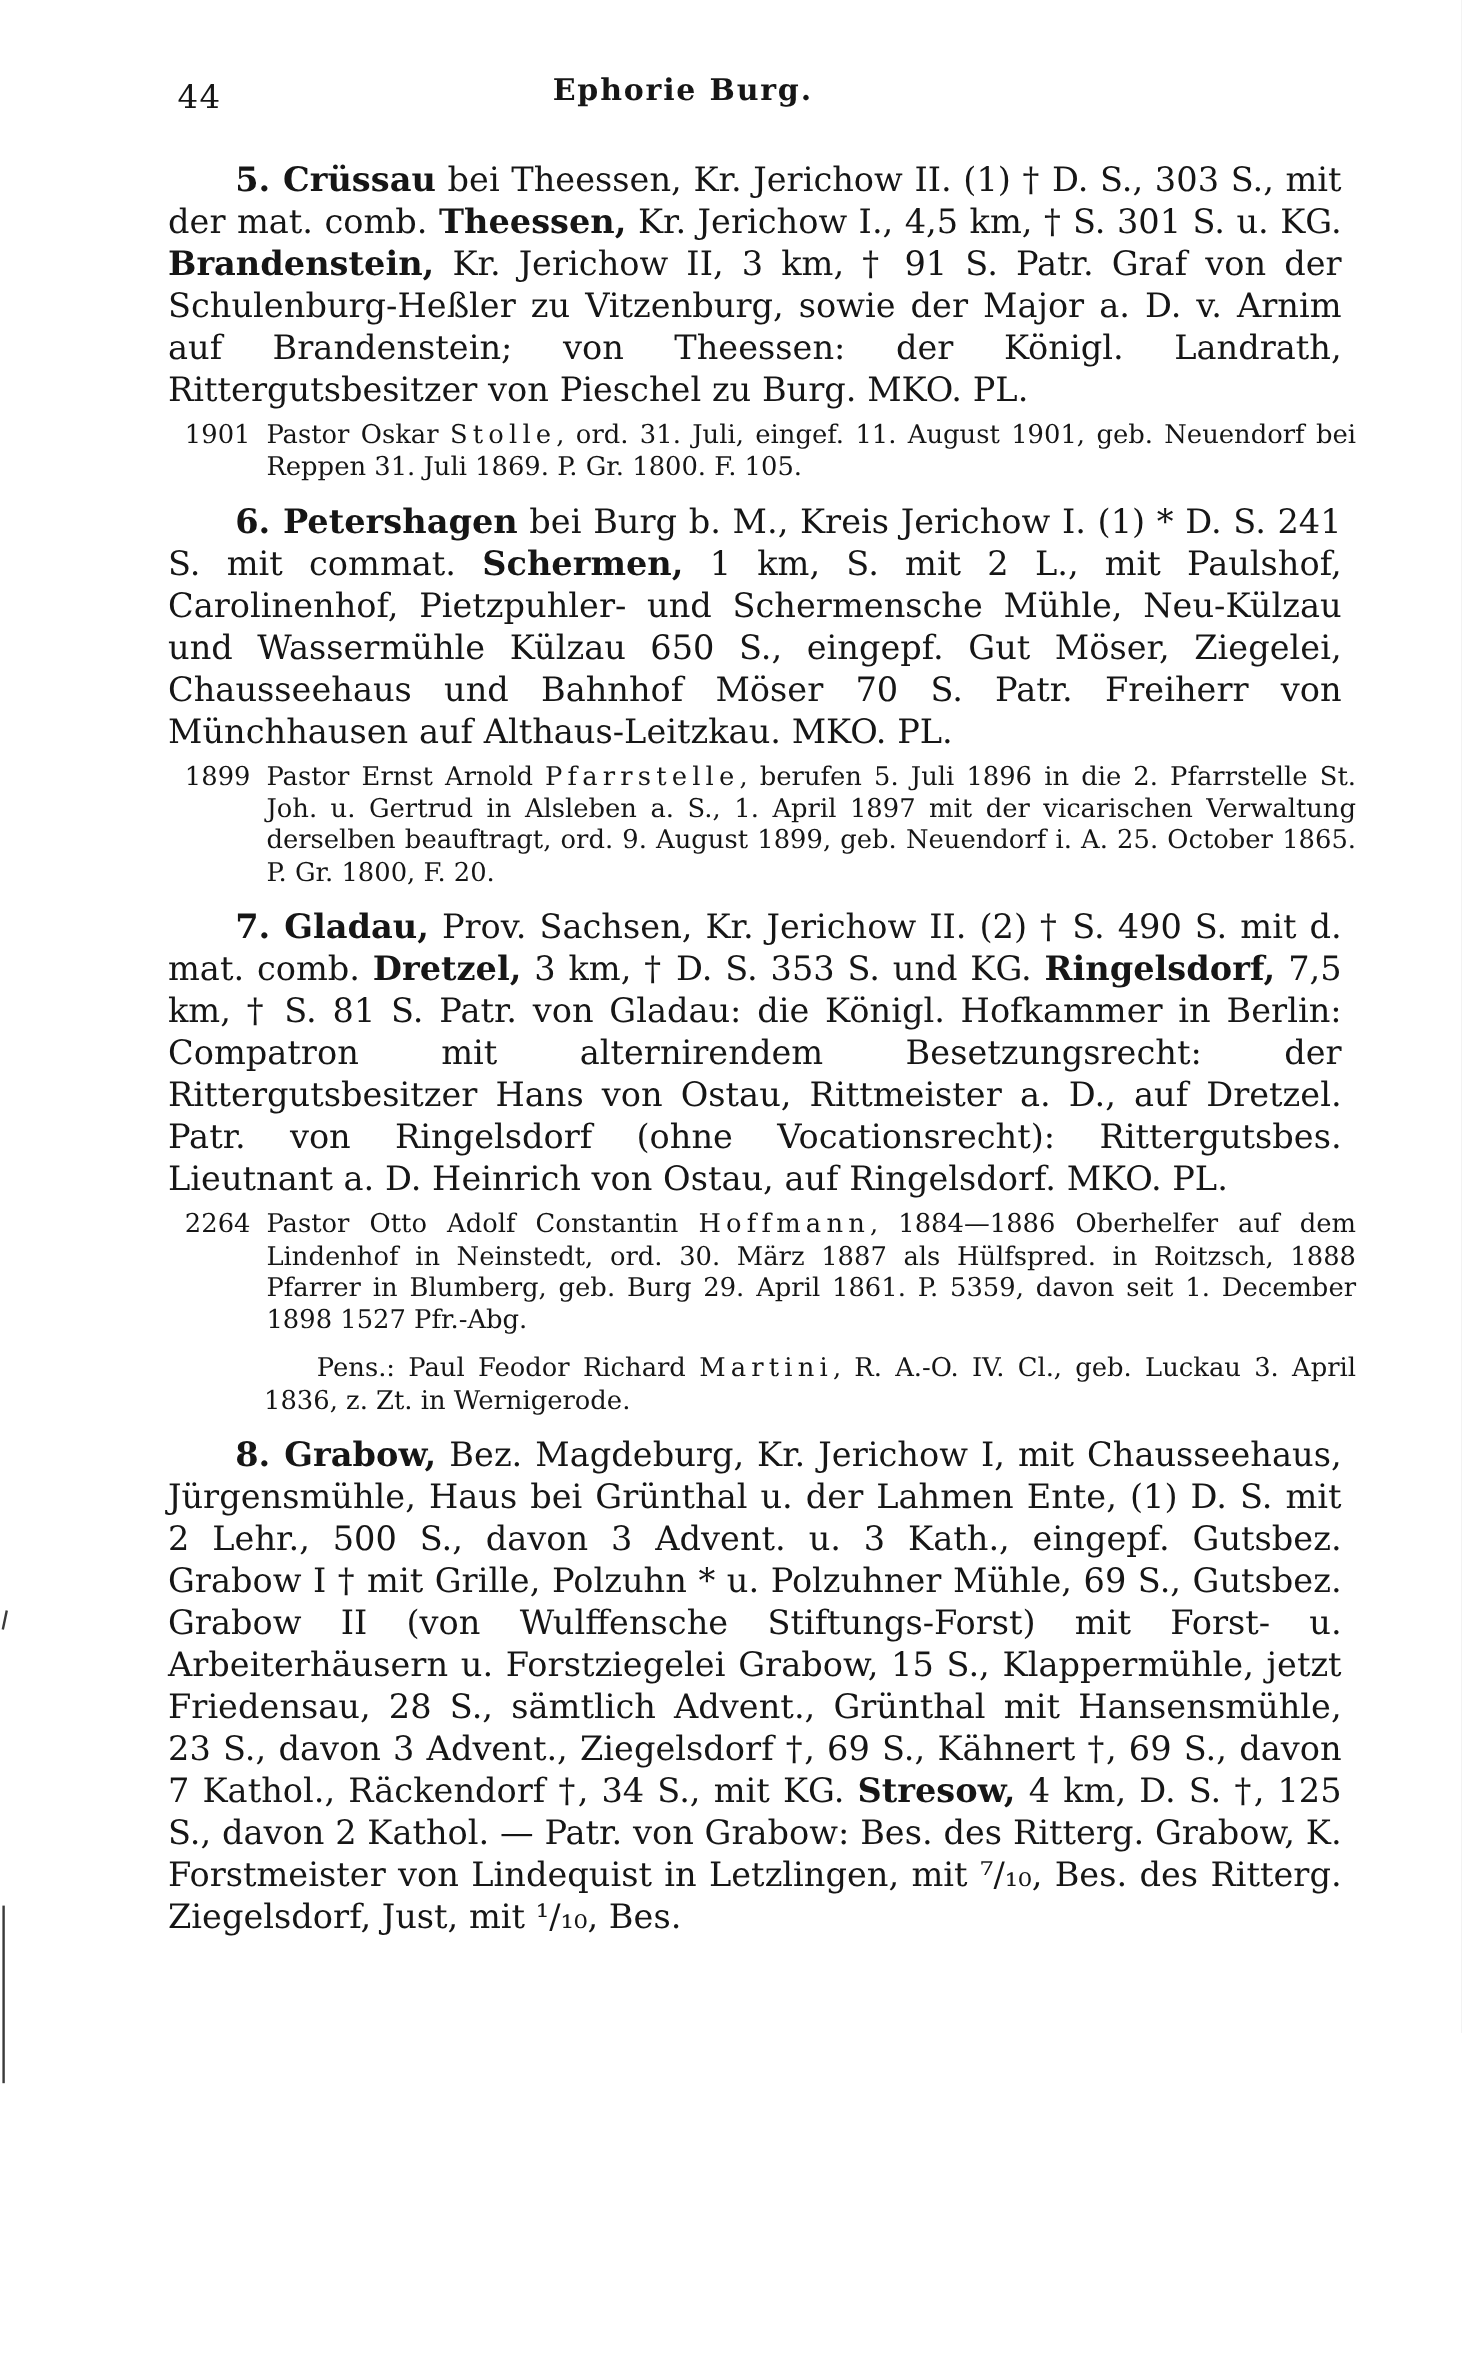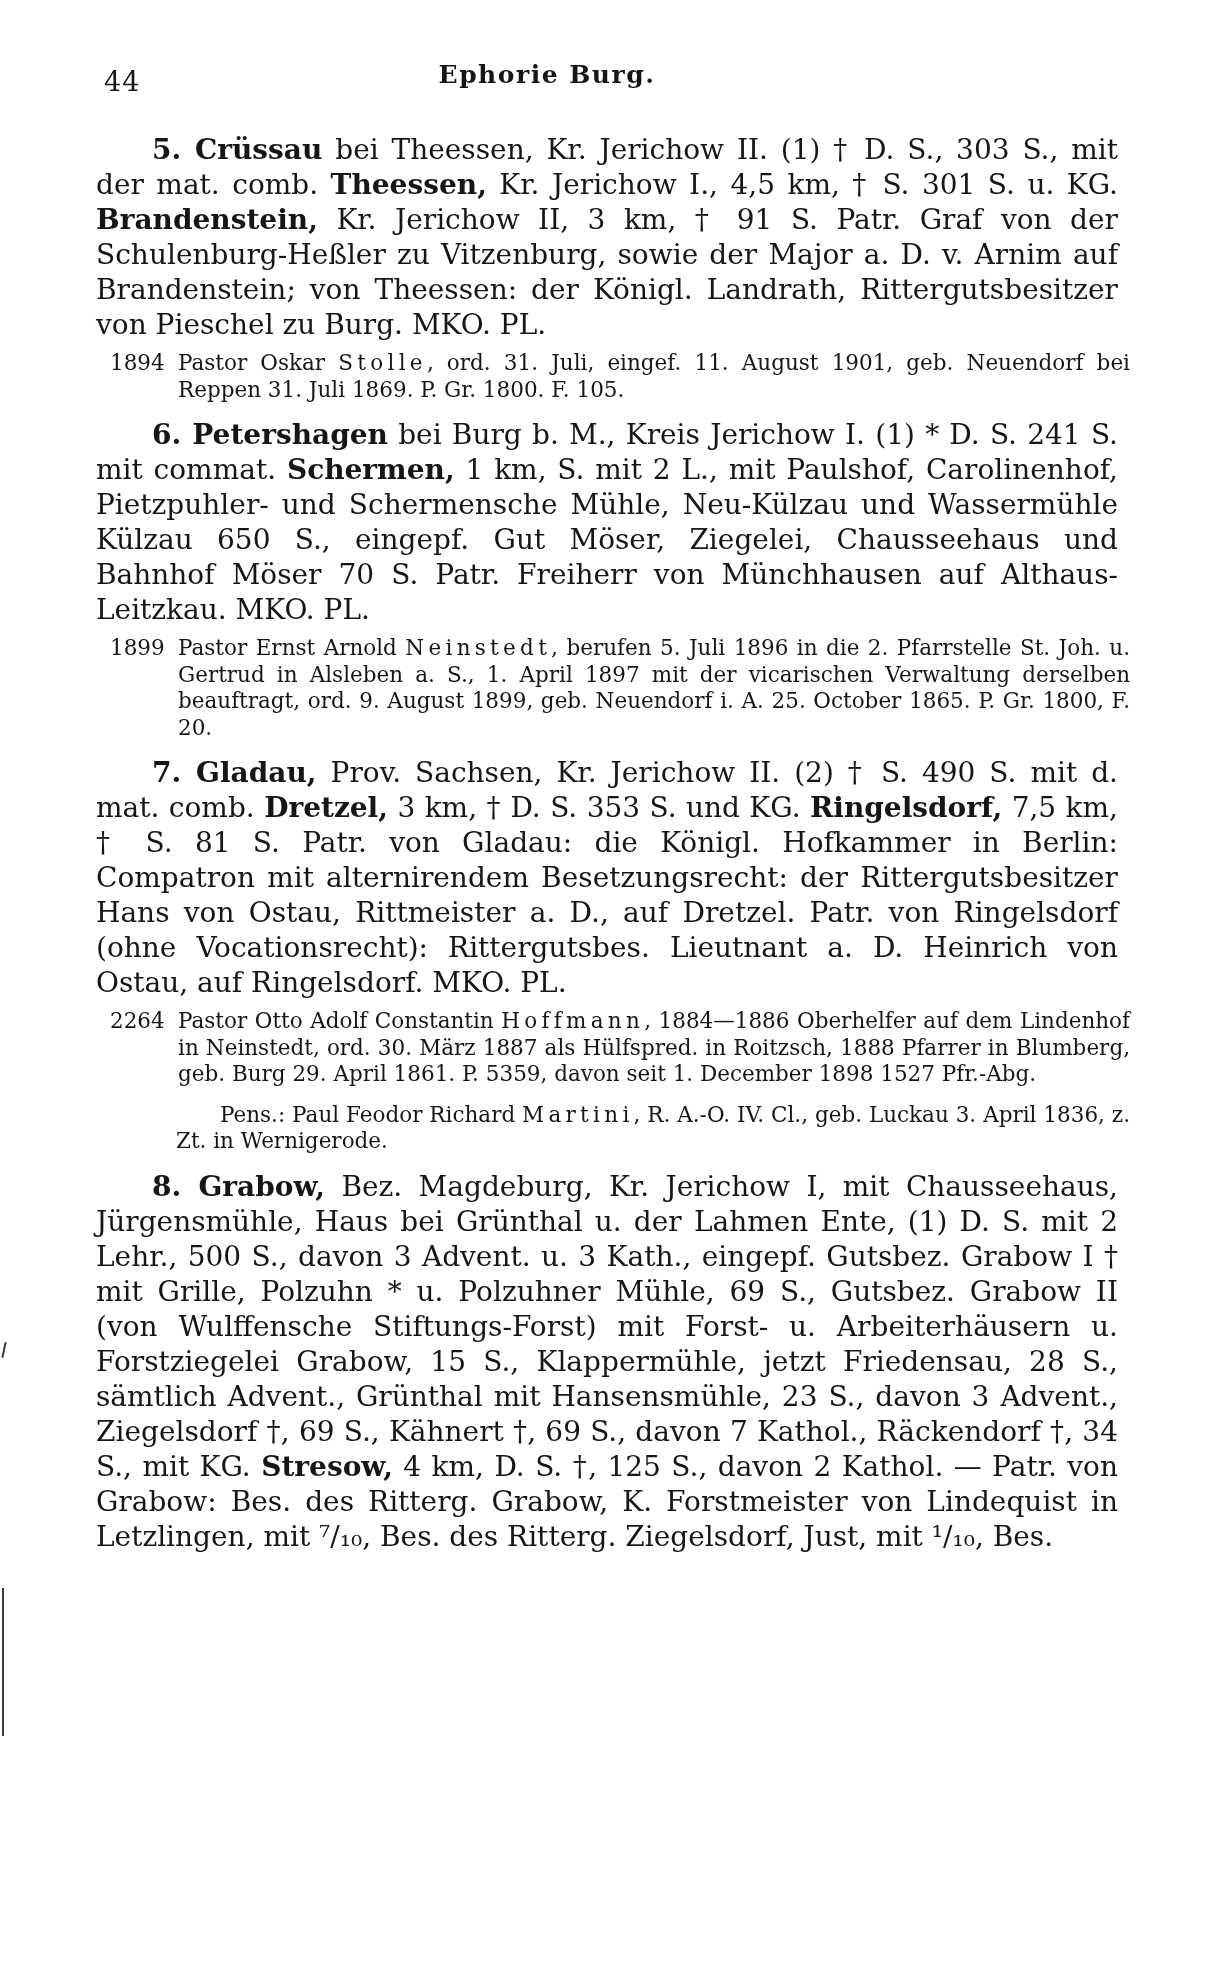--- a/index.html
+++ b/index.html
@@ -4,20 +4,21 @@
 <style>
   html,body{margin:0;padding:0;background:#e8e8e8;}
   .page{
     position:relative;
     width:1218px;height:1980px;
     background:#ffffff;
     color:#161616;
     font-family:"DejaVu Serif", serif;
     overflow:hidden;
     box-sizing:border-box;
+    padding-left:44px;
   }
   .content{
     position:relative;
     padding:56px 88px 0 96px;
   }
   .header{
     position:relative;
     height:48px;
     margin-bottom:28px;
   }
@@ -64,28 +65,28 @@
 
   <div class="content">
 
     <div class="header">
       <span class="pagenum">44</span>
       <span class="title">Ephorie Burg.</span>
     </div>
 
     <p class="entry"><span class="b">5. Crüssau</span><span> bei Theessen, Kr. Jerichow II. (1) † D. S., 303 S., mit der mat. comb. </span><span class="b">Theessen,</span><span> Kr. Jerichow I., 4,5 km, † S. 301 S. u. KG. </span><span class="b">Brandenstein,</span><span> Kr. Jerichow II, 3 km, † 91 S. Patr. Graf von der Schulenburg-Heßler zu Vitzenburg, sowie der Major a. D. v. Arnim auf Brandenstein; von Theessen: der Königl. Landrath, Rittergutsbesitzer von Pieschel zu Burg. MKO. PL.</span></p>
     <div class="note">
-      <span class="year">1894</span>
+      <span class="year">1901</span>
       <span class="ntext"><span>Pastor Oskar </span><span class="sp">Stolle</span><span>, ord. 31. Juli, eingef. 11. August 1901, geb. Neuendorf bei Reppen 31. Juli 1869. P. Gr. 1800. F. 105.</span></span>
     </div>
 
     <p class="entry"><span class="b">6. Petershagen</span><span> bei Burg b. M., Kreis Jerichow I. (1) * D. S. 241 S. mit commat. </span><span class="b">Schermen,</span><span> 1 km, S. mit 2 L., mit Paulshof, Carolinenhof, Pietzpuhler- und Schermensche Mühle, Neu-Külzau und Wassermühle Külzau 650 S., eingepf. Gut Möser, Ziegelei, Chausseehaus und Bahnhof Möser 70 S. Patr. Freiherr von Münchhausen auf Althaus-Leitzkau. MKO. PL.</span></p>
     <div class="note">
       <span class="year">1899</span>
-      <span class="ntext"><span>Pastor Ernst Arnold </span><span class="sp">Neinstedt</span><span>, berufen 5. Juli 1896 in die 2. Pfarrstelle St. Joh. u. Gertrud in Alsleben a. S., 1. April 1897 mit der vicarischen Verwaltung derselben beauftragt, ord. 9. August 1899, geb. Neuendorf i. A. 25. October 1865. P. Gr. 1800, F. 20.</span></span>
+      <span class="ntext"><span>Pastor Ernst Arnold </span><span class="sp">Pfarrstelle</span><span>, berufen 5. Juli 1896 in die 2. Pfarrstelle St. Joh. u. Gertrud in Alsleben a. S., 1. April 1897 mit der vicarischen Verwaltung derselben beauftragt, ord. 9. August 1899, geb. Neuendorf i. A. 25. October 1865. P. Gr. 1800, F. 20.</span></span>
     </div>
 
     <p class="entry"><span class="b">7. Gladau,</span><span> Prov. Sachsen, Kr. Jerichow II. (2) † S. 490 S. mit d. mat. comb. </span><span class="b">Dretzel,</span><span> 3 km, † D. S. 353 S. und KG. </span><span class="b">Ringelsdorf,</span><span> 7,5 km, † S. 81 S. Patr. von Gladau: die Königl. Hofkammer in Berlin: Compatron mit alternirendem Besetzungsrecht: der Rittergutsbesitzer Hans von Ostau, Rittmeister a. D., auf Dretzel. Patr. von Ringelsdorf (ohne Vocationsrecht): Rittergutsbes. Lieutnant a. D. Heinrich von Ostau, auf Ringelsdorf. MKO. PL.</span></p>
     <div class="note">
       <span class="year">2264</span>
       <span class="ntext"><span>Pastor Otto Adolf Constantin </span><span class="sp">Hoffmann</span><span>, 1884—1886 Oberhelfer auf dem Lindenhof in Neinstedt, ord. 30. März 1887 als Hülfspred. in Roitzsch, 1888 Pfarrer in Blumberg, geb. Burg 29. April 1861. P. 5359, davon seit 1. December 1898 1527 Pfr.-Abg.</span></span>
     </div>
     <div class="note noyear">
       <span class="ntext"><span>Pens.: Paul Feodor Richard </span><span class="sp">Martini</span><span>, R. A.-O. IV. Cl., geb. Luckau 3. April 1836, z. Zt. in Wernigerode.</span></span>
     </div>

